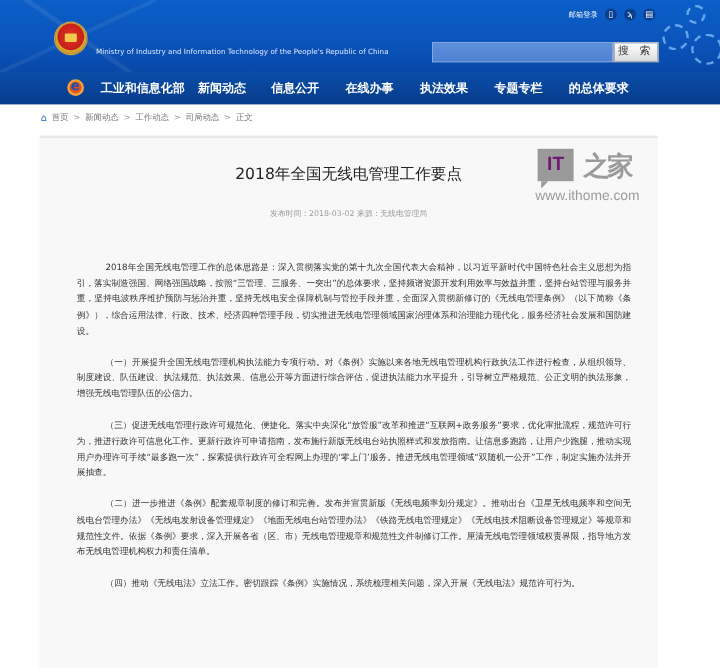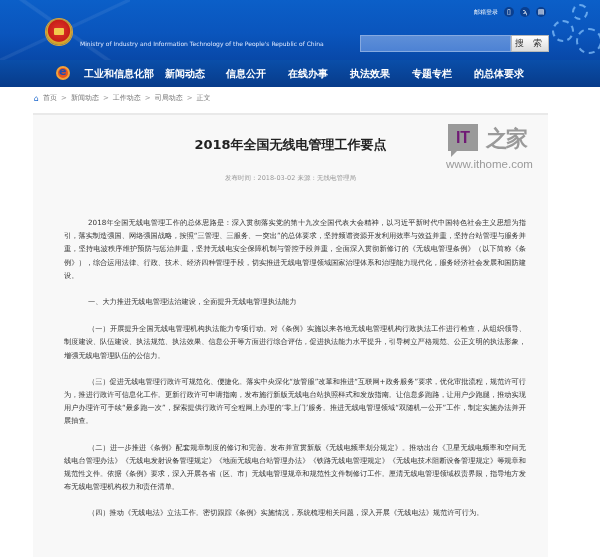--- a/index.html
+++ b/index.html
@@ -79,21 +79,21 @@
   .home-icon { color: #1a66cc; font-size: 8px; }
   .crumb-sep { color: #999; }
 
   
   .article {
     position: absolute; left: 33px; top: 113px; width: 515px; height: 444px;
     background: #f8f8f8; border-top: 2px solid #e9e9e9;
   }
   .article-title {
     position: absolute; left: 0; top: 21px; width: 515px; text-align: center;
-    font-size: 13px; font-weight: bold; color: #222;
+    font-size: 13px; font-weight: normal; color: #222;
   }
   .article-meta {
     position: absolute; left: 0; top: 59px; width: 515px; text-align: center;
     font-size: 6.5px; color: #999;
   }
   .article-body { position: absolute; left: 31px; top: 101px; width: 462px; font-size: 7.2px; color: #333; line-height: 13.2px; }
   .para { text-indent: 24px; margin-bottom: 13px; text-align: justify; }
   .para.heading { margin-bottom: 14px; }
 
   
@@ -156,21 +156,20 @@
   <span class="crumb-sep">&gt;</span>
   <span>正文</span>
 </div>
 
 <div class="article">
   <div class="article-title">2018年全国无线电管理工作要点</div>
   <div class="article-meta">发布时间：2018-03-02  来源：无线电管理局</div>
 
   <div class="article-body">
     <p class="para">2018年全国无线电管理工作的总体思路是：深入贯彻落实党的第十九次全国代表大会精神，以习近平新时代中国特色社会主义思想为指引，落实制造强国、网络强国战略，按照“三管理、三服务、一突出”的总体要求，坚持频谱资源开发利用效率与效益并重，坚持台站管理与服务并重，坚持电波秩序维护预防与惩治并重，坚持无线电安全保障机制与管控手段并重，全面深入贯彻新修订的《无线电管理条例》（以下简称《条例》），综合运用法律、行政、技术、经济四种管理手段，切实推进无线电管理领域国家治理体系和治理能力现代化，服务经济社会发展和国防建设。</p>
-    <p class="para heading">一、大力推进无线电管理法治建设，全面提升无线电管理执法能力</p>
     <p class="para">（一）开展提升全国无线电管理机构执法能力专项行动。对《条例》实施以来各地无线电管理机构行政执法工作进行检查，从组织领导、制度建设、队伍建设、执法规范、执法效果、信息公开等方面进行综合评估，促进执法能力水平提升，引导树立严格规范、公正文明的执法形象，增强无线电管理队伍的公信力。</p>
     <p class="para">（三）促进无线电管理行政许可规范化、便捷化。落实中央深化“放管服”改革和推进“互联网+政务服务”要求，优化审批流程，规范许可行为，推进行政许可信息化工作。更新行政许可申请指南，发布施行新版无线电台站执照样式和发放指南。让信息多跑路，让用户少跑腿，推动实现用户办理许可手续“最多跑一次”，探索提供行政许可全程网上办理的‘零上门’服务。推进无线电管理领域“双随机一公开”工作，制定实施办法并开展抽查。</p>
     <p class="para">（二）进一步推进《条例》配套规章制度的修订和完善。发布并宣贯新版《无线电频率划分规定》。推动出台《卫星无线电频率和空间无线电台管理办法》《无线电发射设备管理规定》《地面无线电台站管理办法》《铁路无线电管理规定》《无线电技术阻断设备管理规定》等规章和规范性文件。依据《条例》要求，深入开展各省（区、市）无线电管理规章和规范性文件制修订工作。厘清无线电管理领域权责界限，指导地方发布无线电管理机构权力和责任清单。</p>
     <p class="para">（四）推动《无线电法》立法工作。密切跟踪《条例》实施情况，系统梳理相关问题，深入开展《无线电法》规范许可行为。</p>
   </div>
 </div>
 
 <div class="watermark">
   <div class="wm-it">IT</div>
   <div class="wm-home">之家</div>

